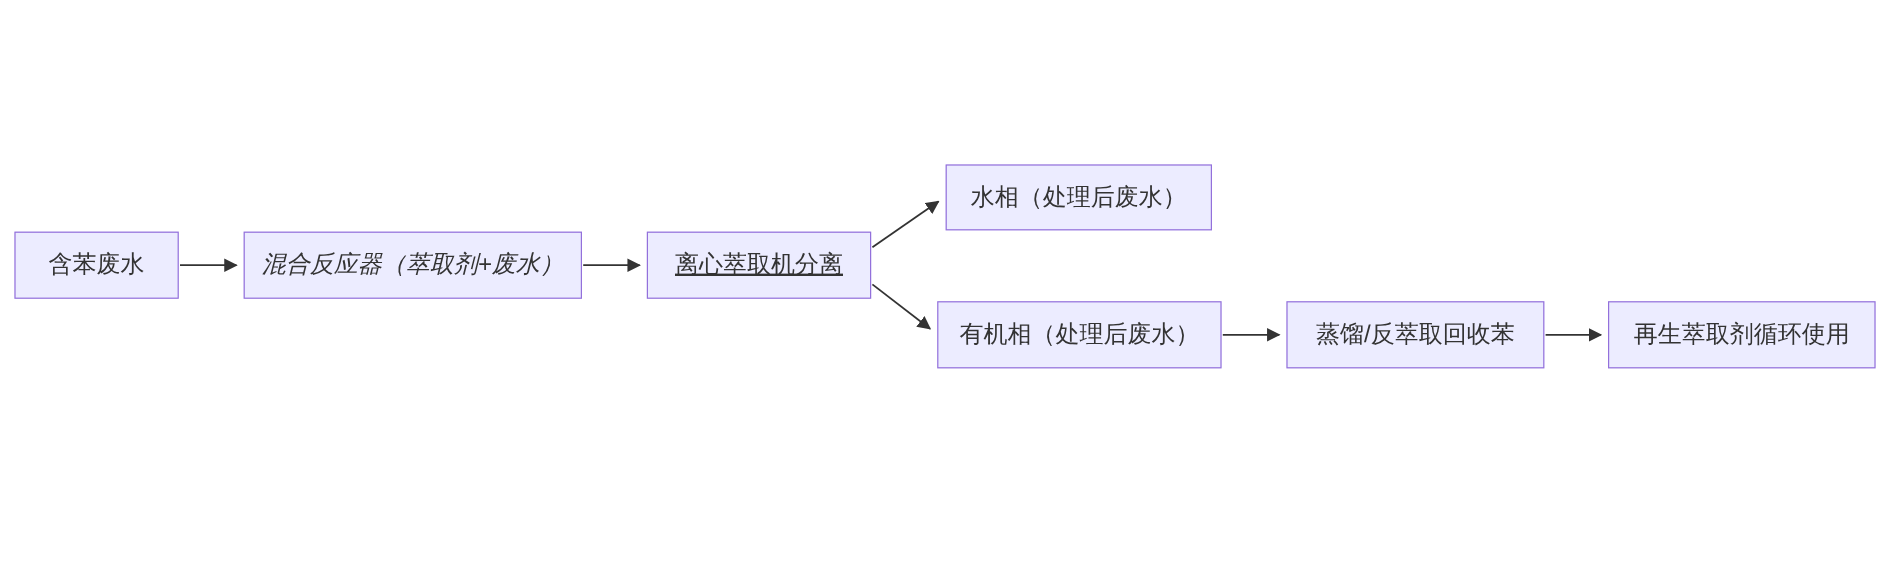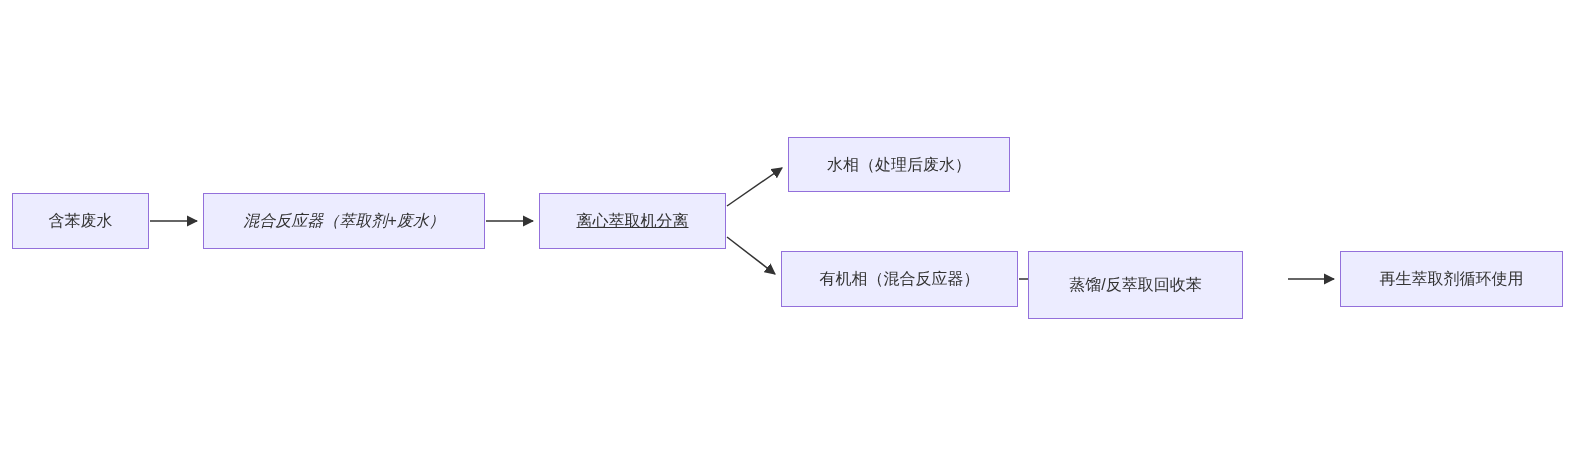--- a/index.html
+++ b/index.html
@@ -25,21 +25,21 @@
     }
     .node {
       position: absolute;
       box-sizing: border-box;
       background: #ECECFF;
       border: 1px solid #9370DB;
       color: #333333;
       display: flex;
       align-items: center;
       justify-content: center;
-      font-size: 16px;
+      font-size: 20px;
       line-height: 1.2;
       text-align: center;
       padding: 0 10px;
       white-space: nowrap;
     }
   </style>
 </head>
 <body>
 
 <svg class="edges" viewBox="0 0 1587 471" xmlns="http://www.w3.org/2000/svg" aria-hidden="true">
@@ -72,22 +72,22 @@
 
 <div class="node" style="left:539px; top:193px; width:187px; height:56px;text-decoration:underline;">
   <span>离心萃取机分离</span>
 </div>
 
 <div class="node" style="left:788px; top:137px; width:222px; height:55px;">
   <span>水相（处理后废水）</span>
 </div>
 
 <div class="node" style="left:781px; top:251px; width:237px; height:56px;">
-  <span>有机相（混合反应器）</span>
+  <span>有机相（处理后废水）</span>
 </div>
 
-<div class="node" style="left:1028px; top:251px; width:215px; height:68px;text-align:center;">
+<div class="node" style="left:1072px; top:251px; width:215px; height:56px;text-align:center;">
   <span>蒸馏/反萃取回收苯</span>
 </div>
 
 <div class="node" style="left:1340px; top:251px; width:223px; height:56px;">
   <span>再生萃取剂循环使用</span>
 </div>
 
 </body></html>

